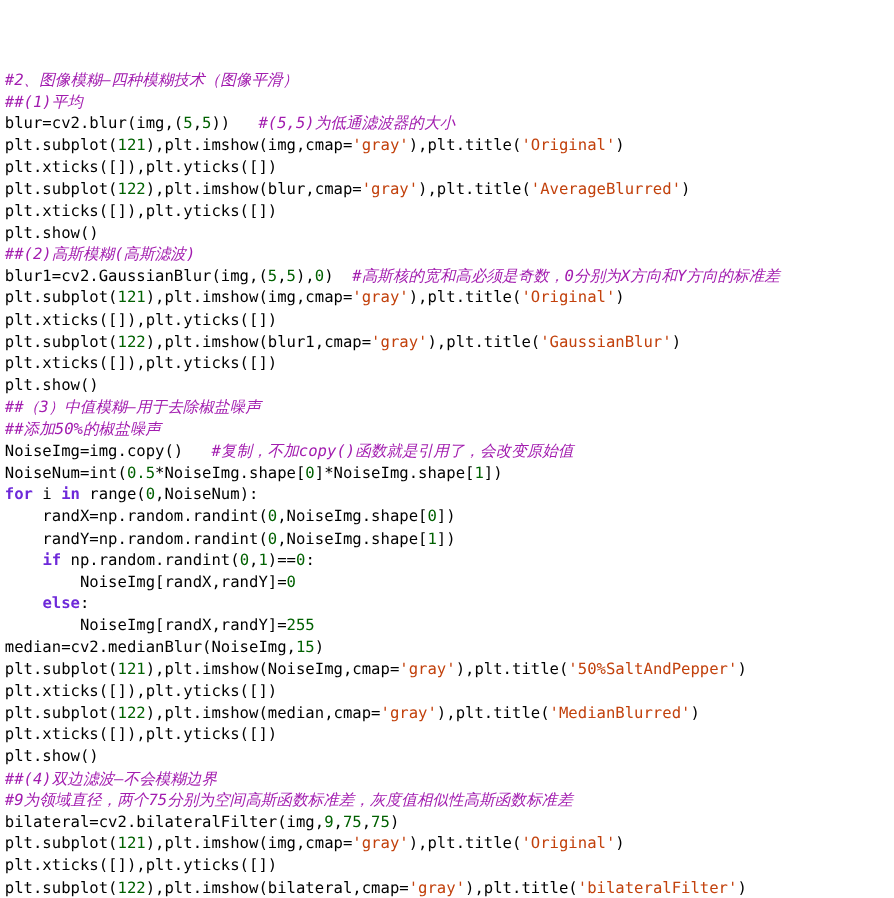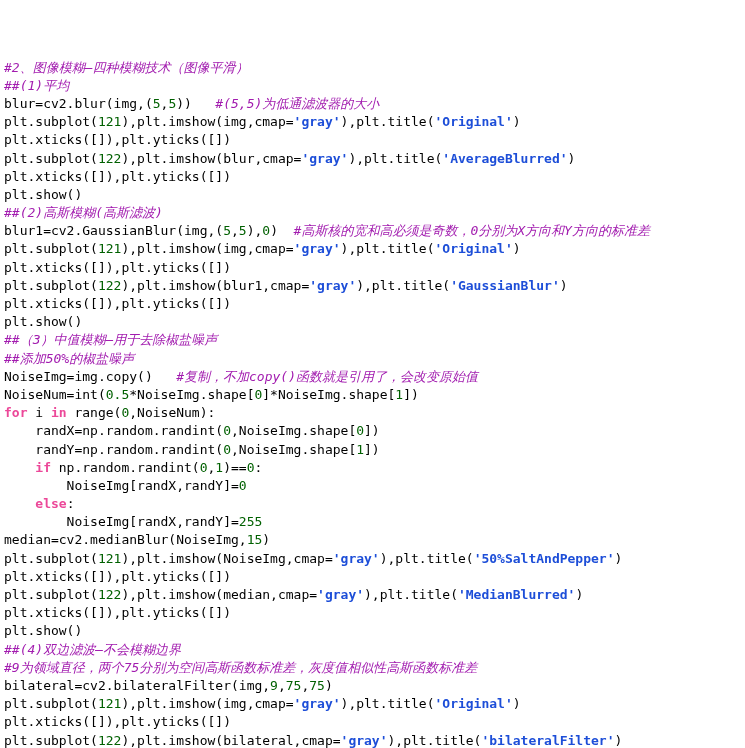--- a/index.html
+++ b/index.html
@@ -6,23 +6,23 @@
     font-family: "SimSun", "NSimSun", monospace;
     font-size: 13px;
     line-height: 1.4;
     background: #ffffff;
     color: #000000;
     margin: 4px;
     white-space: pre;
   }
   .code-line { white-space: pre; }
   .c-comment { color: #a21caf; font-style: italic; }
-  .c-kw { color: #ec4899; font-weight: bold; }
+  .c-kw { color: #6d28d9; font-weight: bold; }
   .c-num { color: #006000; }
-  .c-str { color: #1d4ed8; font-weight: bold; }
+  .c-str { color: #c2410c; }
   .c-plain { color: #000000; }
 </style>
 </head>
 <body>
 
 
 <div id="code-container"><div class="code-line"><span class="c-comment">#2、图像模糊—四种模糊技术（图像平滑）</span></div><div class="code-line"><span class="c-comment">##(1)平均</span></div><div class="code-line"><span class="c-plain">blur=cv2.blur(img,(</span><span class="c-num">5</span><span class="c-plain">,</span><span class="c-num">5</span><span class="c-plain">))   </span><span class="c-comment">#(5,5)为低通滤波器的大小</span></div><div class="code-line"><span class="c-plain">plt.subplot(</span><span class="c-num">121</span><span class="c-plain">),plt.imshow(img,cmap=</span><span class="c-str">'gray'</span><span class="c-plain">),plt.title(</span><span class="c-str">'Original'</span><span class="c-plain">)</span></div><div class="code-line"><span class="c-plain">plt.xticks([]),plt.yticks([])</span></div><div class="code-line"><span class="c-plain">plt.subplot(</span><span class="c-num">122</span><span class="c-plain">),plt.imshow(blur,cmap=</span><span class="c-str">'gray'</span><span class="c-plain">),plt.title(</span><span class="c-str">'AverageBlurred'</span><span class="c-plain">)</span></div><div class="code-line"><span class="c-plain">plt.xticks([]),plt.yticks([])</span></div><div class="code-line"><span class="c-plain">plt.show()</span></div><div class="code-line"><span class="c-comment">##(2)高斯模糊(高斯滤波)</span></div><div class="code-line"><span class="c-plain">blur1=cv2.GaussianBlur(img,(</span><span class="c-num">5</span><span class="c-plain">,</span><span class="c-num">5</span><span class="c-plain">),</span><span class="c-num">0</span><span class="c-plain">)  </span><span class="c-comment">#高斯核的宽和高必须是奇数，0分别为X方向和Y方向的标准差</span></div><div class="code-line"><span class="c-plain">plt.subplot(</span><span class="c-num">121</span><span class="c-plain">),plt.imshow(img,cmap=</span><span class="c-str">'gray'</span><span class="c-plain">),plt.title(</span><span class="c-str">'Original'</span><span class="c-plain">)</span></div><div class="code-line"><span class="c-plain">plt.xticks([]),plt.yticks([])</span></div><div class="code-line"><span class="c-plain">plt.subplot(</span><span class="c-num">122</span><span class="c-plain">),plt.imshow(blur1,cmap=</span><span class="c-str">'gray'</span><span class="c-plain">),plt.title(</span><span class="c-str">'GaussianBlur'</span><span class="c-plain">)</span></div><div class="code-line"><span class="c-plain">plt.xticks([]),plt.yticks([])</span></div><div class="code-line"><span class="c-plain">plt.show()</span></div><div class="code-line"><span class="c-comment">##（3）中值模糊—用于去除椒盐噪声</span></div><div class="code-line"><span class="c-comment">##添加50%的椒盐噪声</span></div><div class="code-line"><span class="c-plain">NoiseImg=img.copy()   </span><span class="c-comment">#复制，不加copy()函数就是引用了，会改变原始值</span></div><div class="code-line"><span class="c-plain">NoiseNum=int(</span><span class="c-num">0.5</span><span class="c-plain">*NoiseImg.shape[</span><span class="c-num">0</span><span class="c-plain">]*NoiseImg.shape[</span><span class="c-num">1</span><span class="c-plain">])</span></div><div class="code-line"><span class="c-kw">for</span><span class="c-plain"> i </span><span class="c-kw">in</span><span class="c-plain"> range(</span><span class="c-num">0</span><span class="c-plain">,NoiseNum):</span></div><div class="code-line"><span class="c-plain">    randX=np.random.randint(</span><span class="c-num">0</span><span class="c-plain">,NoiseImg.shape[</span><span class="c-num">0</span><span class="c-plain">])</span></div><div class="code-line"><span class="c-plain">    randY=np.random.randint(</span><span class="c-num">0</span><span class="c-plain">,NoiseImg.shape[</span><span class="c-num">1</span><span class="c-plain">])</span></div><div class="code-line"><span class="c-plain">    </span><span class="c-kw">if</span><span class="c-plain"> np.random.randint(</span><span class="c-num">0</span><span class="c-plain">,</span><span class="c-num">1</span><span class="c-plain">)==</span><span class="c-num">0</span><span class="c-plain">:</span></div><div class="code-line"><span class="c-plain">        NoiseImg[randX,randY]=</span><span class="c-num">0</span></div><div class="code-line"><span class="c-plain">    </span><span class="c-kw">else</span><span class="c-plain">:</span></div><div class="code-line"><span class="c-plain">        NoiseImg[randX,randY]=</span><span class="c-num">255</span></div><div class="code-line"><span class="c-plain"></span></div><div class="code-line"><span class="c-plain">median=cv2.medianBlur(NoiseImg,</span><span class="c-num">15</span><span class="c-plain">)</span></div><div class="code-line"><span class="c-plain">plt.subplot(</span><span class="c-num">121</span><span class="c-plain">),plt.imshow(NoiseImg,cmap=</span><span class="c-str">'gray'</span><span class="c-plain">),plt.title(</span><span class="c-str">'50%SaltAndPepper'</span><span class="c-plain">)</span></div><div class="code-line"><span class="c-plain">plt.xticks([]),plt.yticks([])</span></div><div class="code-line"><span class="c-plain">plt.subplot(</span><span class="c-num">122</span><span class="c-plain">),plt.imshow(median,cmap=</span><span class="c-str">'gray'</span><span class="c-plain">),plt.title(</span><span class="c-str">'MedianBlurred'</span><span class="c-plain">)</span></div><div class="code-line"><span class="c-plain">plt.xticks([]),plt.yticks([])</span></div><div class="code-line"><span class="c-plain">plt.show()</span></div><div class="code-line"><span class="c-comment">##(4)双边滤波—不会模糊边界</span></div><div class="code-line"><span class="c-comment">#9为领域直径，两个75分别为空间高斯函数标准差，灰度值相似性高斯函数标准差</span></div><div class="code-line"><span class="c-plain">bilateral=cv2.bilateralFilter(img,</span><span class="c-num">9</span><span class="c-plain">,</span><span class="c-num">75</span><span class="c-plain">,</span><span class="c-num">75</span><span class="c-plain">)</span></div><div class="code-line"><span class="c-plain">plt.subplot(</span><span class="c-num">121</span><span class="c-plain">),plt.imshow(img,cmap=</span><span class="c-str">'gray'</span><span class="c-plain">),plt.title(</span><span class="c-str">'Original'</span><span class="c-plain">)</span></div><div class="code-line"><span class="c-plain">plt.xticks([]),plt.yticks([])</span></div><div class="code-line"><span class="c-plain">plt.subplot(</span><span class="c-num">122</span><span class="c-plain">),plt.imshow(bilateral,cmap=</span><span class="c-str">'gray'</span><span class="c-plain">),plt.title(</span><span class="c-str">'bilateralFilter'</span><span class="c-plain">)</span></div></div>
 
 
 

